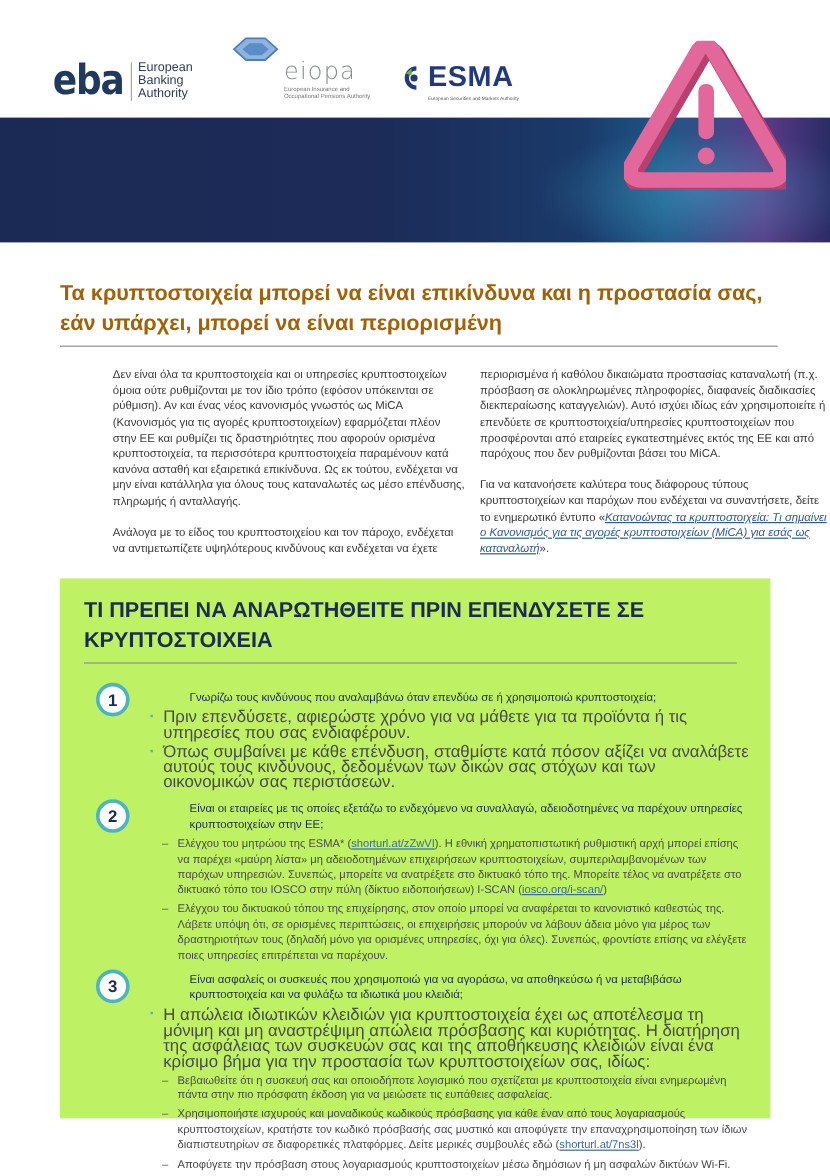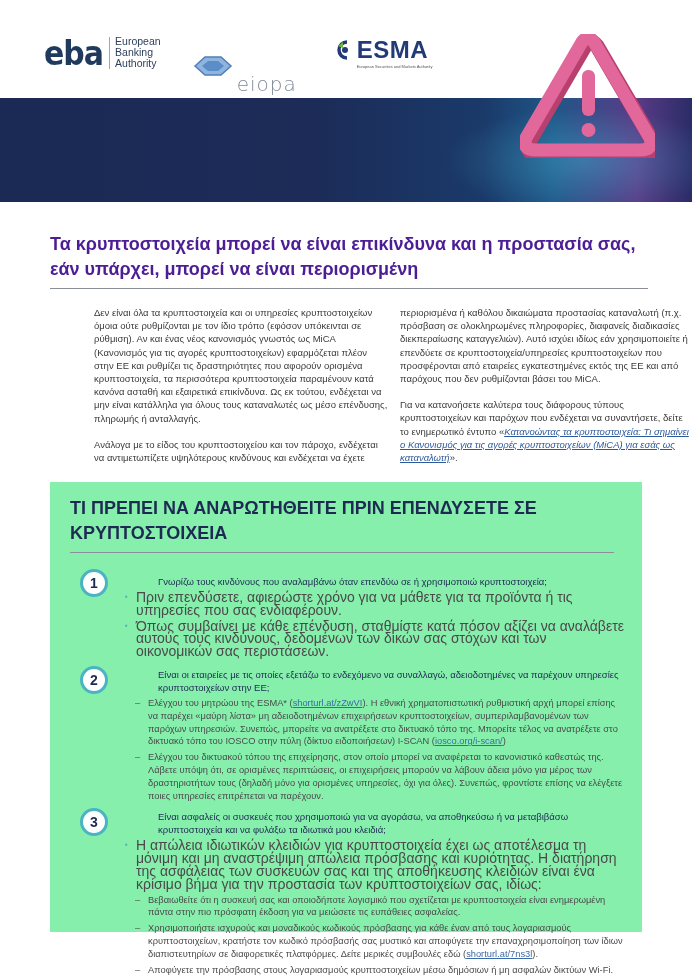--- a/index.html
+++ b/index.html
@@ -1,20 +1,20 @@
 <!DOCTYPE html>
 <html><head>
 <meta charset="utf-8">
 <style>
   * { box-sizing: border-box; margin: 0; padding: 0; }
   html, body { width: 692px; height: 980px; background: #ffffff; overflow: hidden; }
   body { font-family: "Liberation Sans", "DejaVu Sans", sans-serif; color: #333; position: relative; }
 
   
-  .logos { position: absolute; top: 36px; left: 44px; height: 48px; display: flex; align-items: flex-start; }
+  .logos { position: absolute; top: 36px; left: 44px; height: 48px; display: flex; align-items: flex-end; }
   .eba { display: flex; align-items: center; }
   .eba-mark { font-family: "DejaVu Sans", sans-serif; font-size: 30px; font-weight: bold; color: #1f3a5c; letter-spacing: -1px; line-height: 1; transform: scaleY(1.15); }
   .eba-sep { width: 1px; height: 32px; background: #b8a27a; margin: 0 5px 0 6px; }
   .eba-text { font-size: 10.5px; line-height: 11px; color: #2c3e5a; }
   .eiopa { display: flex; flex-direction: column; margin-left: 32px; }
   .eiopa-top { display: flex; align-items: center; }
   .eiopa-mark { width: 40px; height: 22px; }
   .eiopa-word { font-size: 20px; color: #7f8a9a; letter-spacing: 1px; margin-left: 4px; font-family: "DejaVu Sans", sans-serif; font-weight: 300; margin-top: 36px; }
   .eiopa-sub { font-size: 5px; line-height: 6px; color: #777; margin-left: 44px; margin-top: 1px; }
   .esma { display: flex; flex-direction: column; margin-left: 24px; }
@@ -25,30 +25,30 @@
 
   
   .banner { position: absolute; top: 98px; left: 0; width: 692px; height: 104px;
     background: linear-gradient(90deg, #1b2a55 0%, #1c2b57 45%, #1a3a6a 70%, #1f5787 80%, #5a3b87 92%, #2a2c66 100%); overflow: hidden; }
   .banner-glow { position: absolute; left: 420px; top: 0; width: 272px; height: 104px;
     background: radial-gradient(ellipse at 60% 60%, rgba(80,200,230,0.35), rgba(0,0,0,0) 60%); }
   .banner-title { position: absolute; left: 50px; top: 22px; font-family: "DejaVu Sans", sans-serif; font-size: 26px; line-height: 33px; color: #ffffff; letter-spacing: 0.5px; font-weight: normal; }
   .warning-icon { position: absolute; left: 520px; top: 66px; width: 135px; height: 124px; }
 
   
-  .subtitle { position: absolute; left: 50px; top: 232px; width: 598px; font-size: 18px; line-height: 25px; font-weight: bold; color: #4c1d95; padding-bottom: 6px; border-bottom: 1px solid #8a8f99; }
+  .subtitle { position: absolute; left: 50px; top: 232px; width: 598px; font-size: 18px; line-height: 25px; font-weight: bold; color: #a16207; padding-bottom: 6px; border-bottom: 1px solid #8a8f99; }
 
   
   .intro { position: absolute; top: 306px; left: 48px; width: 600px; display: flex; justify-content: space-between; margin-left: 46px; }
   .col { width: 294px; font-size: 9.5px; line-height: 13.2px; color: #3a3a3a; }
   .col p { margin-bottom: 13px; }
   .col a { color: #2d5a9b; font-style: italic; text-decoration: underline; }
 
   
-  .qbox { position: absolute; left: 50px; top: 482px; width: 592px; height: 450px; background: #86efac; padding: 14px 18px 0 20px; }
+  .qbox { position: absolute; left: 50px; top: 482px; width: 592px; height: 450px; background: #bef264; padding: 14px 18px 0 20px; }
   .qtitle { font-size: 18px; line-height: 25px; font-weight: bold; color: #1d2a52; padding-bottom: 6px; border-bottom: 1px solid #8a8f99; margin-right: 10px; }
   .q { position: relative; padding-left: 52px; margin-top: 8px; }
   .q-num { position: absolute; left: 10px; top: -6px; width: 28px; height: 28px; border-radius: 50%; border: 3px solid #4ab4c2; background: #ffffff; font-size: 14px; font-weight: bold; color: #1d2a52; display: flex; align-items: center; justify-content: center; }
   .q-head { font-size: 9.5px; line-height: 13px; font-weight: normal; color: #1d2a52; margin-bottom: 3px; margin-left: 36px; }
   .q ul { list-style: none; }
   .bullet { position: relative; padding-left: 14px; font-size: 14px; line-height: 12.8px; color: #4a4a4a; margin-bottom: 3px; }
   .bullet::before { content: "\25AA"; position: absolute; left: 3px; top: 0; color: #4ab4c2; font-size: 8px; }
   .dash { position: relative; padding-left: 26px; font-size: 9.3px; line-height: 12.8px; color: #4a4a4a; margin-bottom: 3px; }
   .dash::before { content: "\2013"; position: absolute; left: 13px; top: 0; color: #555; }
   .link { color: #3b6aa8; text-decoration: underline; }
@@ -136,16 +136,16 @@
     </ul>
   </div>
 
   <div class="q" style="margin-top:8px;">
     <div class="q-num" style="top:-2px;">3</div>
     <div class="q-head">Είναι ασφαλείς οι συσκευές που χρησιμοποιώ για να αγοράσω, να αποθηκεύσω ή να μεταβιβάσω κρυπτοστοιχεία και να φυλάξω τα ιδιωτικά μου κλειδιά;</div>
     <ul>
       <li class="bullet">Η απώλεια ιδιωτικών κλειδιών για κρυπτοστοιχεία έχει ως αποτέλεσμα τη μόνιμη και μη αναστρέψιμη απώλεια πρόσβασης και κυριότητας. Η διατήρηση της ασφάλειας των συσκευών σας και της αποθήκευσης κλειδιών είναι ένα κρίσιμο βήμα για την προστασία των κρυπτοστοιχείων σας, ιδίως:</li>
       <li class="dash">Βεβαιωθείτε ότι η συσκευή σας και οποιοδήποτε λογισμικό που σχετίζεται με κρυπτοστοιχεία είναι ενημερωμένη πάντα στην πιο πρόσφατη έκδοση για να μειώσετε τις ευπάθειες ασφαλείας.</li>
       <li class="dash"><span>Χρησιμοποιήστε ισχυρούς και μοναδικούς κωδικούς πρόσβασης για κάθε έναν από τους λογαριασμούς κρυπτοστοιχείων, κρατήστε τον κωδικό πρόσβασής σας μυστικό και αποφύγετε την επαναχρησιμοποίηση των ίδιων διαπιστευτηρίων σε διαφορετικές πλατφόρμες. Δείτε μερικές συμβουλές εδώ (</span><a class="link">shorturl.at/7ns3l</a><span>).</span></li>
-      <li class="dash">Αποφύγετε την πρόσβασης στους λογαριασμούς κρυπτοστοιχείων μέσω δημόσιων ή μη ασφαλών δικτύων Wi-Fi.</li>
+      <li class="dash">Αποφύγετε την πρόσβαση στους λογαριασμούς κρυπτοστοιχείων μέσω δημόσιων ή μη ασφαλών δικτύων Wi-Fi.</li>
     </ul>
   </div>
 </div>
 
 </body></html>

